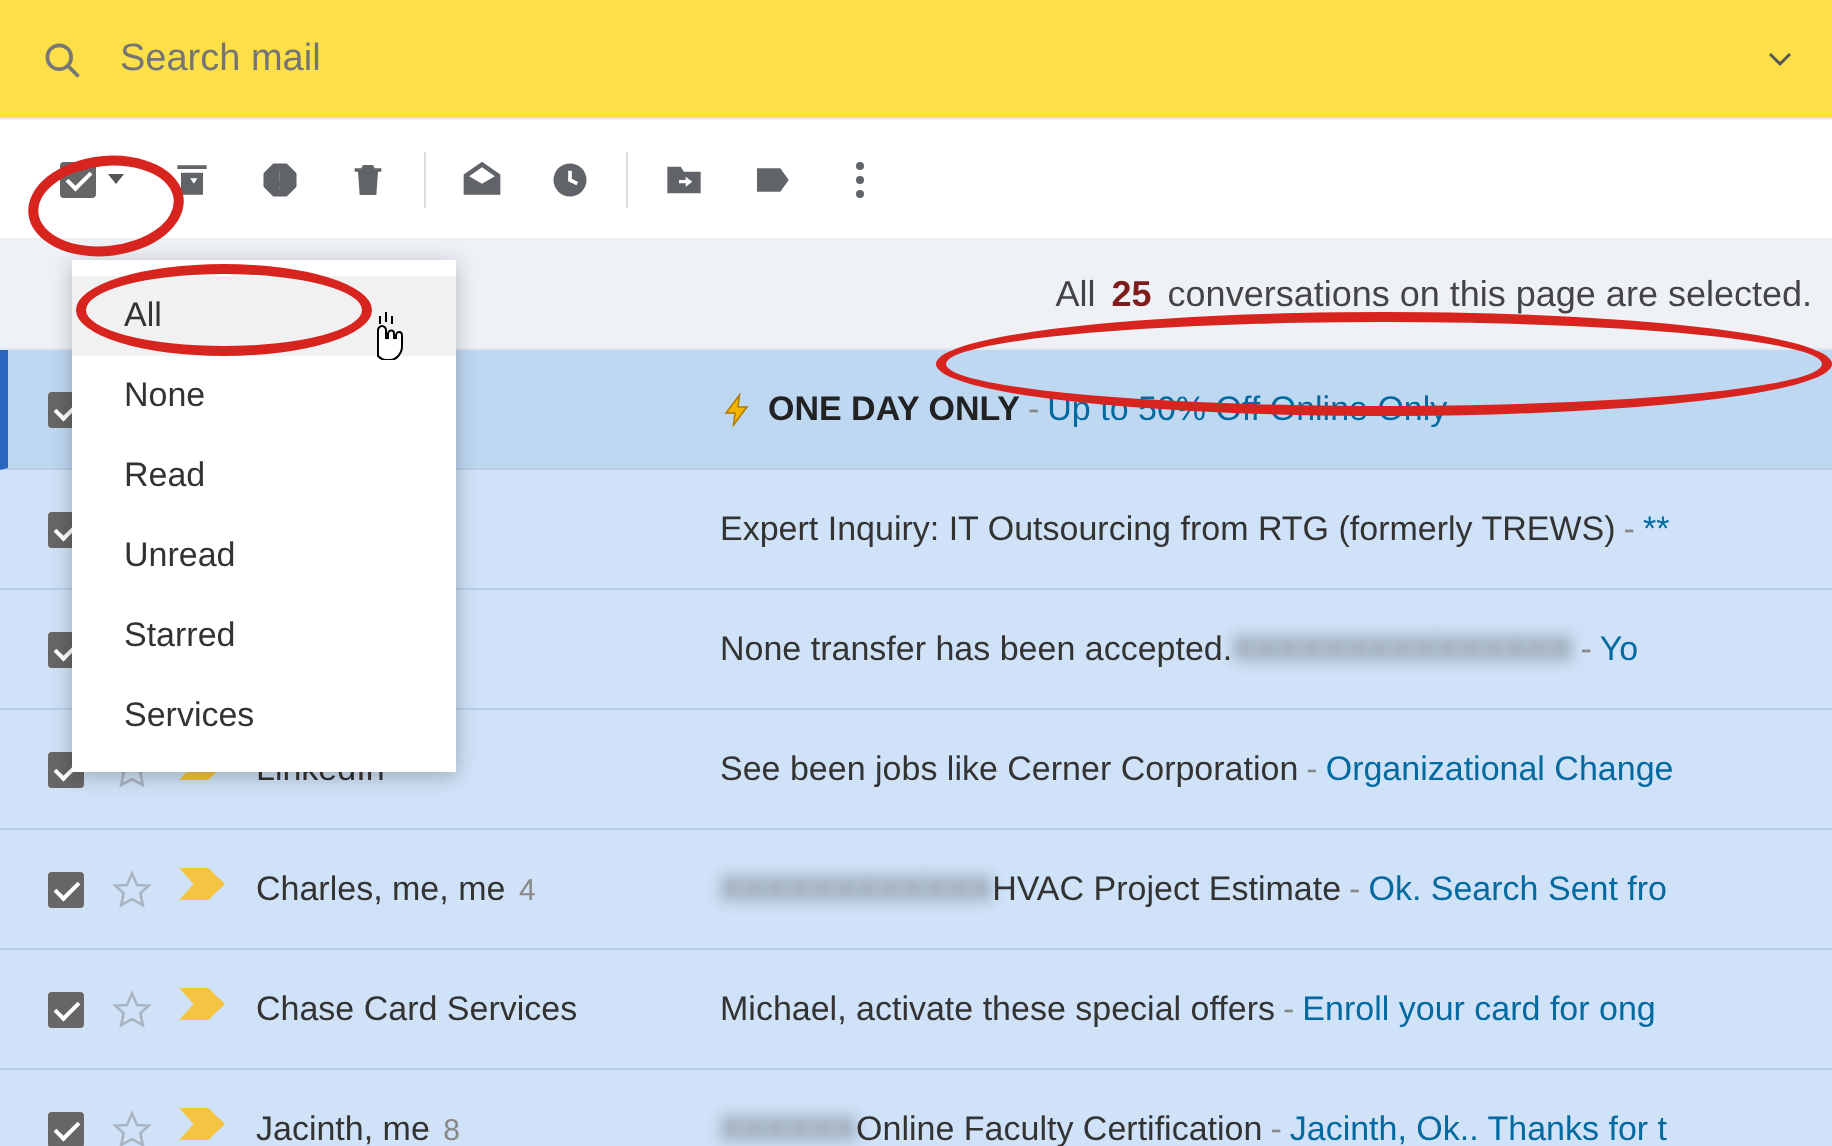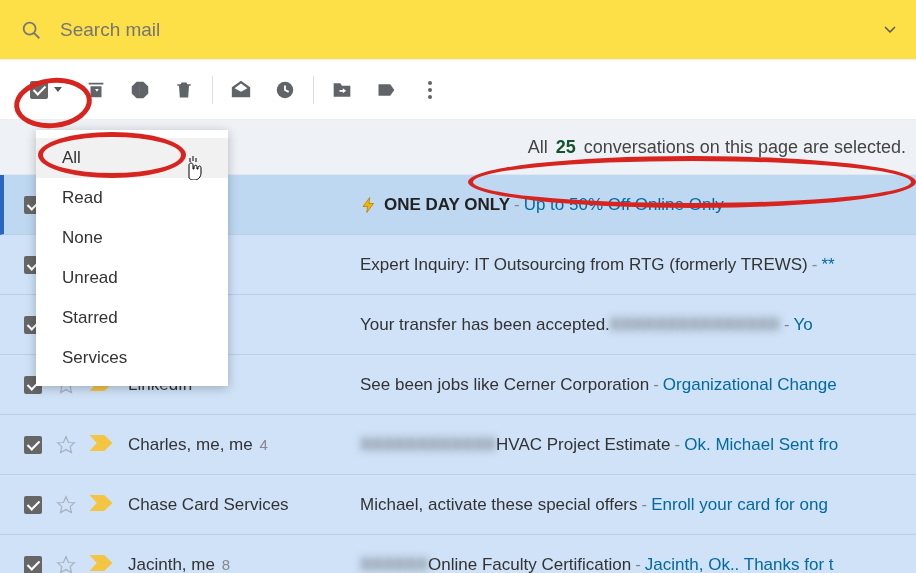--- a/index.html
+++ b/index.html
@@ -21,21 +21,21 @@
   .checkbox-box.checked::after { content: ""; width: 5px; height: 10px; border: solid #fff; border-width: 0 2px 2px 0; transform: rotate(45deg); margin-top: -2px; }
   .mini-caret { width:0; height:0; border-left:4px solid transparent; border-right:4px solid transparent; border-top:5px solid #555; margin-left:6px; }
 
   
   .dropdown-menu { position: absolute; left: 36px; top: 130px; width: 192px; background: #fff; box-shadow: 0 2px 10px rgba(0,0,0,.25); z-index: 50; padding: 8px 0; }
   .dropdown-menu .menu-item { padding: 10px 26px; font-size: 17px; color: #333; cursor: pointer; }
   .dropdown-menu .menu-item.hover { background: #f1f1f1; }
   
   
   .selection-banner { background: #eef2f6; height: 55px; display:flex; align-items:center; justify-content:flex-end; padding-right:10px; font-size:18px; color:#444; border-bottom:1px solid #e2e8f0; position: relative; }
-  .selection-banner b { font-weight:bold; color:#14532d; margin:0 3px; }
+  .selection-banner b { font-weight:bold; color:#7f1d1d; margin:0 3px; }
   
   
   .mail-list { }
   .mail-row { display:flex; align-items:center; height:60px; background:#cfe2f7; border-bottom:1px solid #b8cfe6; padding-left:24px; overflow:hidden; white-space:nowrap; }
   .mail-row.first { background:#bed8f2; border-left: 4px solid #2a65c0; padding-left:20px; }
   .mail-row .chk { margin-right:14px; }
   .mail-row .star { color:#a9b3c0; margin-right:14px; }
   .mail-row .important { margin-right:16px; }
   .mail-row .sender { width:232px; font-size:17px; color:#333; font-weight:500; overflow:hidden; text-overflow:ellipsis; }
   .mail-row .sender.bold { font-weight:bold; }
@@ -188,21 +188,21 @@
       <span class="star">
         <svg width="20" height="20" viewBox="0 0 24 24" fill="none" stroke="#a9b3c0" stroke-width="1.5">
           <polygon points="12 2 15 9 22 9.3 17 14 18.5 21 12 17.5 5.5 21 7 14 2 9.3 9 9"></polygon>
         </svg>
       </span>
       <span class="important"><svg class="important-marker" width="22" height="16" viewBox="0 0 22 16">
           <path d="M0 0 H14 L22 8 L14 16 H0 L7 8 Z" fill="#f4c542"></path>
         </svg></span>
       <span class="sender">rts-DoNot.</span>
       <span class="subject">
-        <span>Your transfer has been accepted.</span> 
+        <span>None transfer has been accepted.</span> 
         <span class="blurred">XXXXXXXXXXXXXXX</span>
         <span class="sep"> - </span>
         <span class="preview">Yo</span>
       </span>
     </div>
     <div class="mail-row">
       <span class="chk">
         <span class="checkbox-box checked"></span>
       </span>
       <span class="star">
@@ -230,21 +230,21 @@
         </svg>
       </span>
       <span class="important"><svg class="important-marker" width="22" height="16" viewBox="0 0 22 16">
           <path d="M0 0 H14 L22 8 L14 16 H0 L7 8 Z" fill="#f4c542"></path>
         </svg></span>
       <span class="sender">Charles, me, me <span class="cnt">4</span></span>
       <span class="subject">
         <span class="blurred">XXXXXXXXXXXX</span> 
         <span>HVAC Project Estimate</span>
         <span class="sep"> - </span>
-        <span class="preview">Ok. Michael Sent fro</span>
+        <span class="preview">Ok. Search Sent fro</span>
       </span>
     </div>
     <div class="mail-row">
       <span class="chk">
         <span class="checkbox-box checked"></span>
       </span>
       <span class="star">
         <svg width="20" height="20" viewBox="0 0 24 24" fill="none" stroke="#a9b3c0" stroke-width="1.5">
           <polygon points="12 2 15 9 22 9.3 17 14 18.5 21 12 17.5 5.5 21 7 14 2 9.3 9 9"></polygon>
         </svg>
@@ -276,22 +276,22 @@
         <span class="blurred">XXXXXX</span> 
         <span>Online Faculty Certification</span>
         <span class="sep"> - </span>
         <span class="preview">Jacinth, Ok.. Thanks for t</span>
       </span>
     </div>
   </div>
 
 <div class="dropdown-menu" id="dropdown-menu">
     <div class="menu-item hover">All</div>
+    <div class="menu-item">None</div>
     <div class="menu-item">Read</div>
-    <div class="menu-item">None</div>
     <div class="menu-item">Unread</div>
     <div class="menu-item">Starred</div>
     <div class="menu-item">Services</div>
   </div>
 
 <div class="anno-ellipse" id="anno1"></div>
 <div class="anno-ellipse" id="anno2"></div>
 <div class="anno-ellipse" id="anno3"></div>
 
 <div class="cursor">

